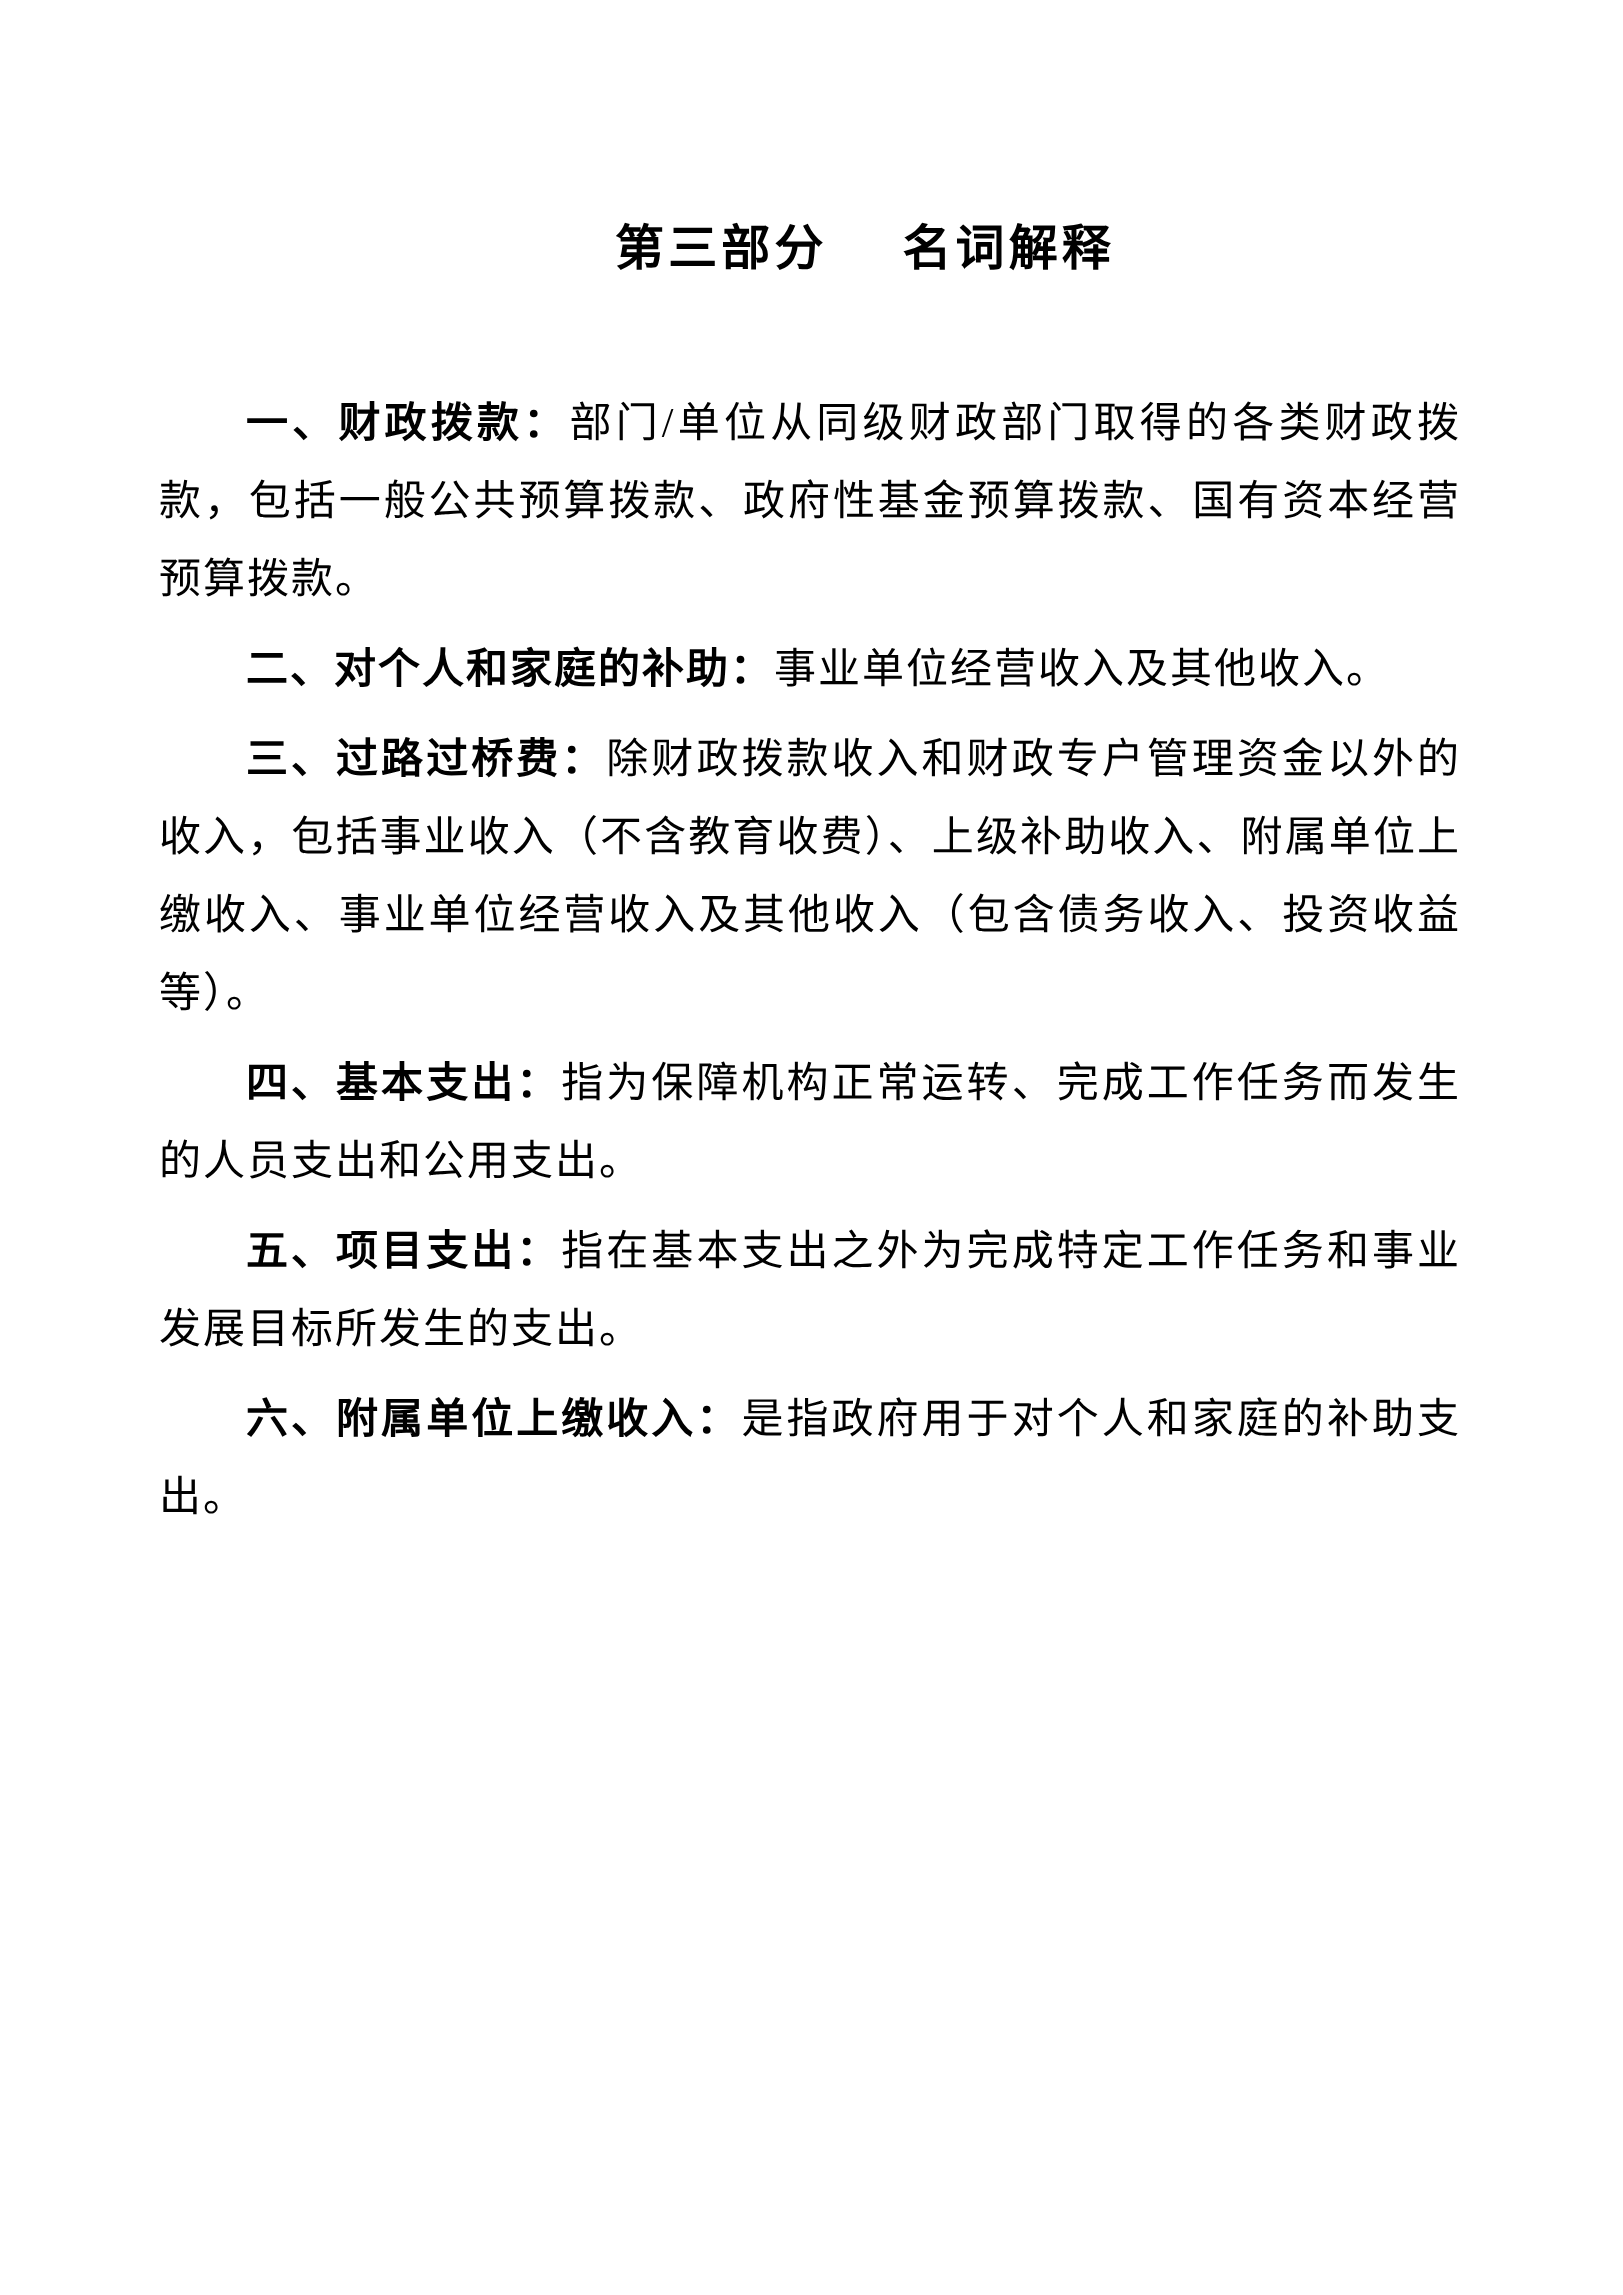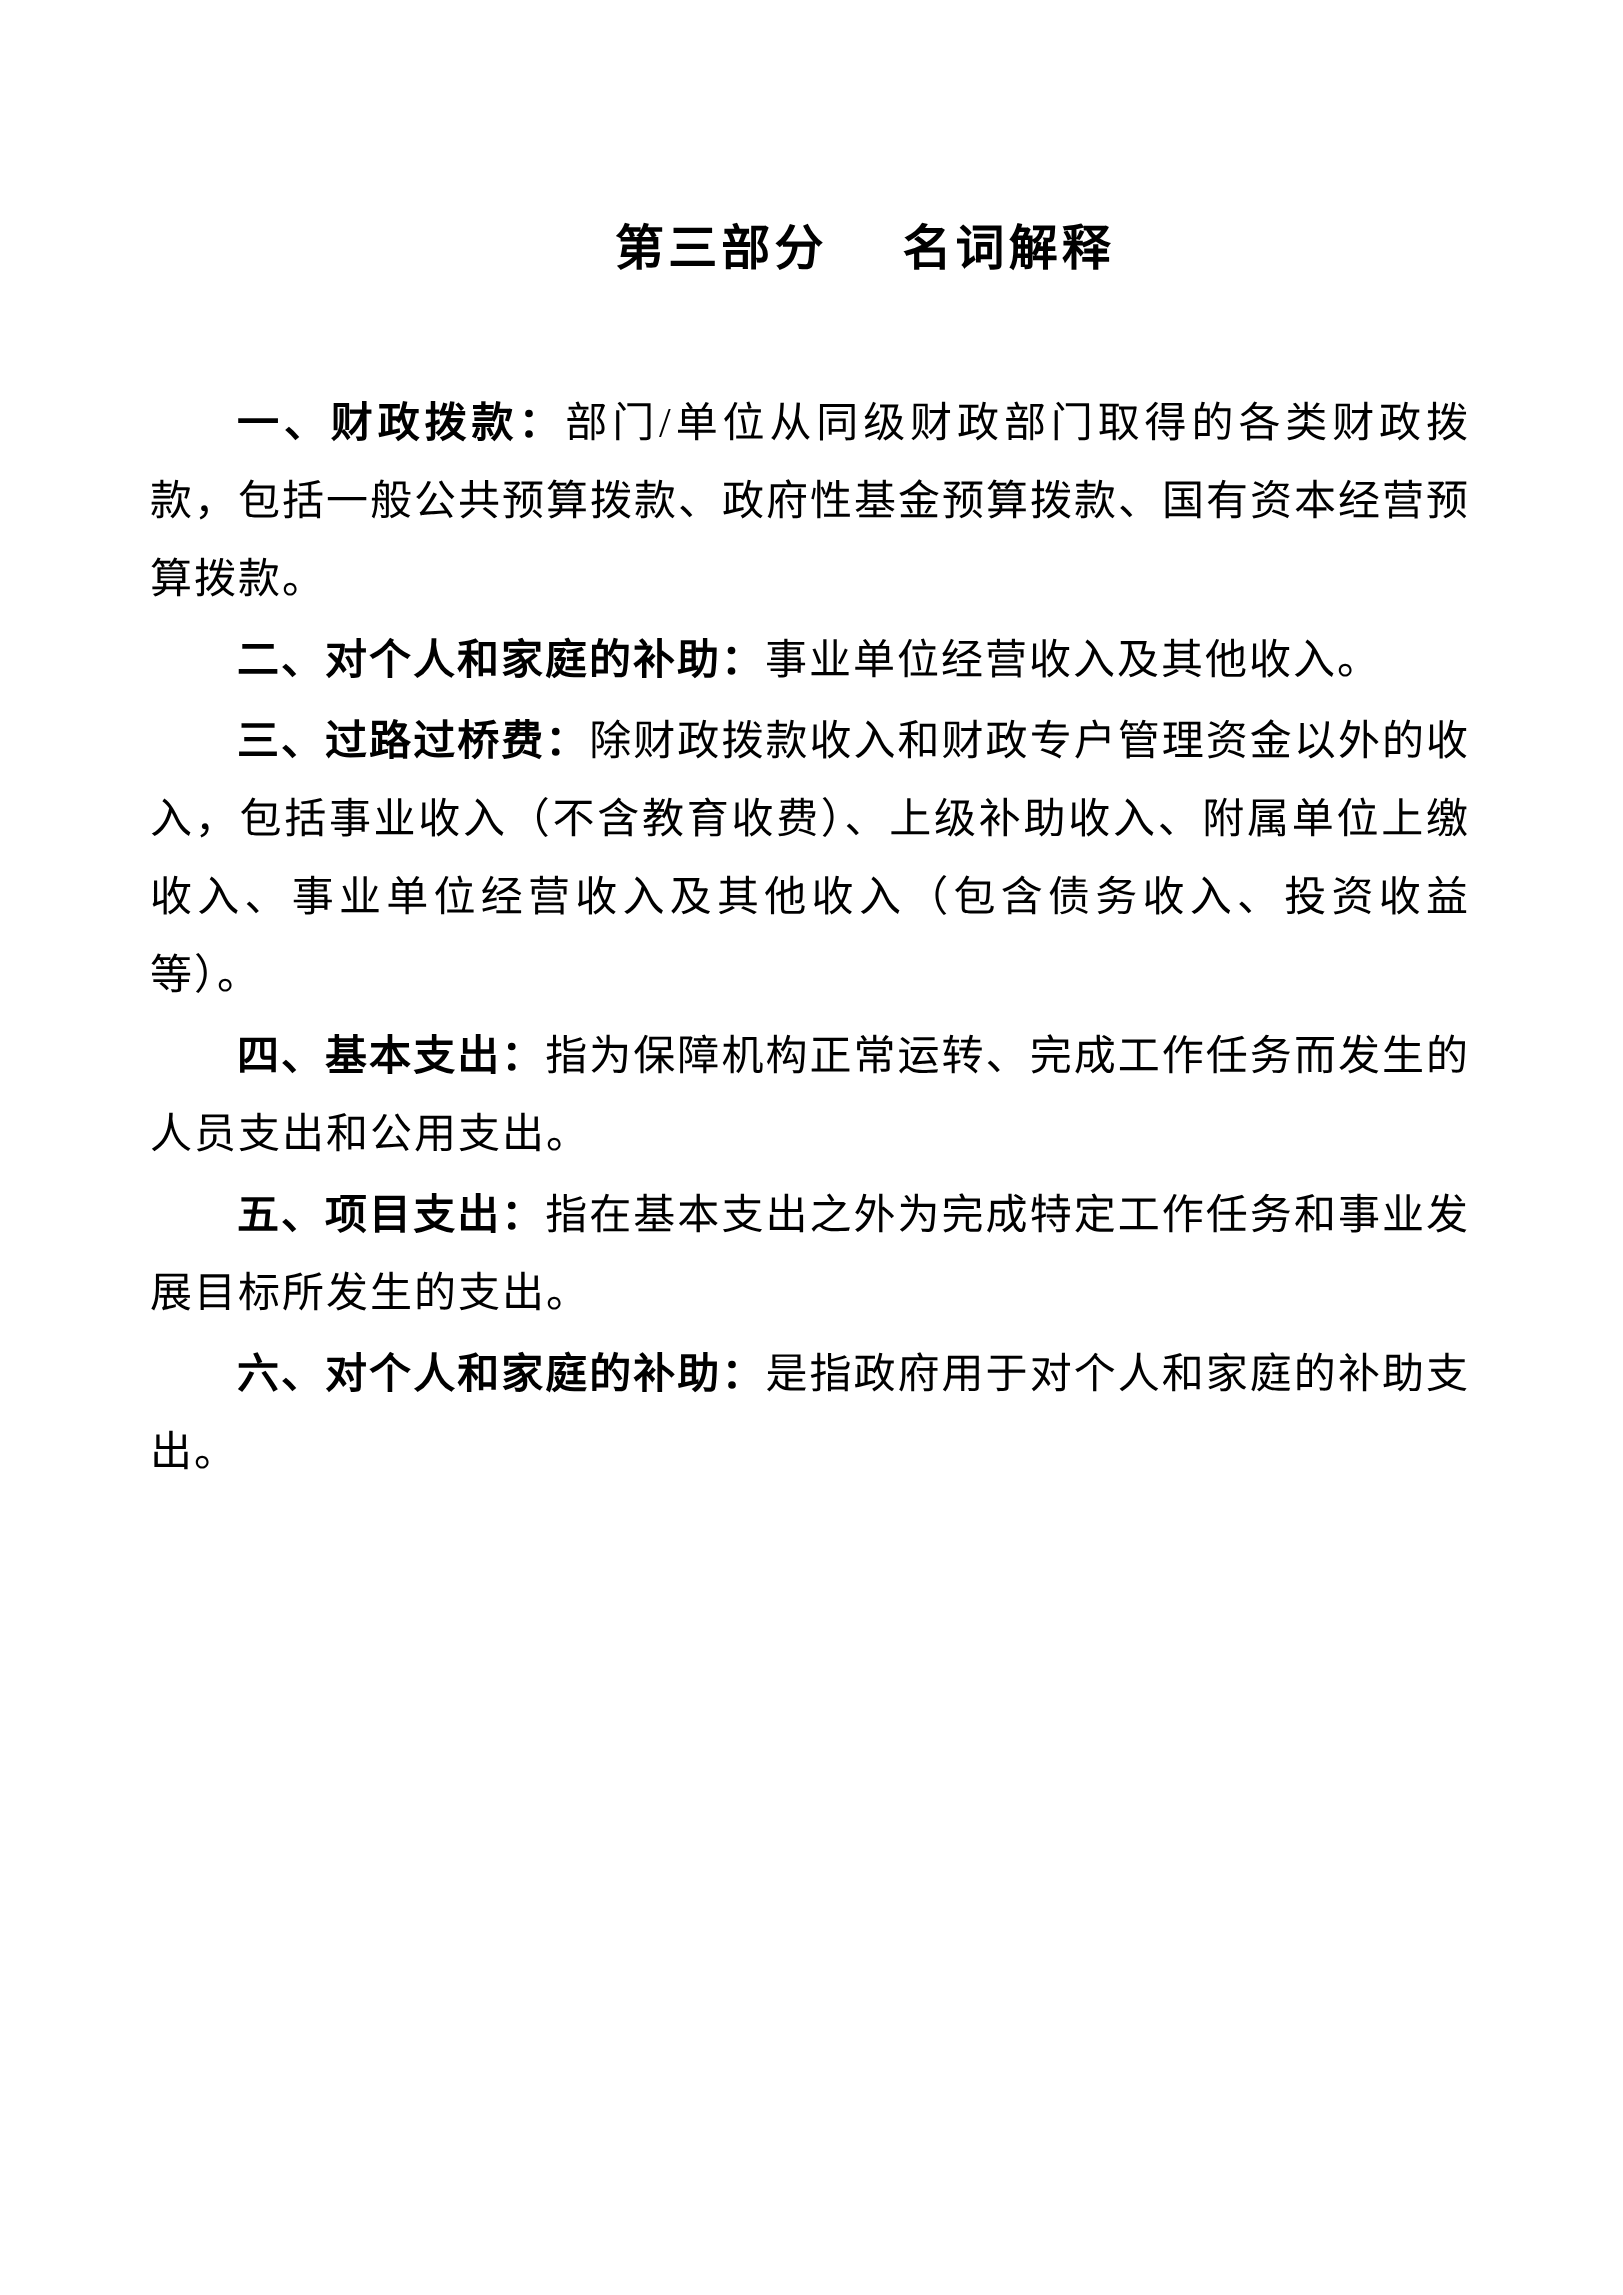--- a/index.html
+++ b/index.html
@@ -27,21 +27,21 @@
     letter-spacing: 4.1px;
     position: relative;
     left: 55px;
     white-space: nowrap;
   }
   .title-gap {
     display: inline-block;
     width: 75px;
   }
   .para {
-    margin: 3px;
+    margin: 12px;
     font-size: 42px;
     line-height: 78px;
     letter-spacing: 2px;
     text-align: justify;
     text-justify: inter-ideograph;
     text-indent: 87px;
     font-weight: 400;
     word-break: break-all;
   }
   .para .term {
@@ -58,18 +58,18 @@
   <p class="para"><span class="term">一、财政拨款：</span><span class="body">部门/单位从同级财政部门取得的各类财政拨款，包括一般公共预算拨款、政府性基金预算拨款、国有资本经营预算拨款。</span></p>
 
   <p class="para"><span class="term">二、对个人和家庭的补助：</span><span class="body">事业单位经营收入及其他收入。</span></p>
 
   <p class="para"><span class="term">三、过路过桥费：</span><span class="body">除财政拨款收入和财政专户管理资金以外的收入，包括事业收入（不含教育收费）、上级补助收入、附属单位上缴收入、事业单位经营收入及其他收入（包含债务收入、投资收益等）。</span></p>
 
   <p class="para"><span class="term">四、基本支出：</span><span class="body">指为保障机构正常运转、完成工作任务而发生的人员支出和公用支出。</span></p>
 
   <p class="para"><span class="term">五、项目支出：</span><span class="body">指在基本支出之外为完成特定工作任务和事业发展目标所发生的支出。</span></p>
 
-  <p class="para"><span class="term">六、对个人和家庭的补助：</span><span class="body">是指政府用于对个人和家庭的补助支出。</span></p>
+  <p class="para"><span class="term">六、附属单位上缴收入：</span><span class="body">是指政府用于对个人和家庭的补助支出。</span></p>
 
 
 
 </div>
 
 
 </body></html>

